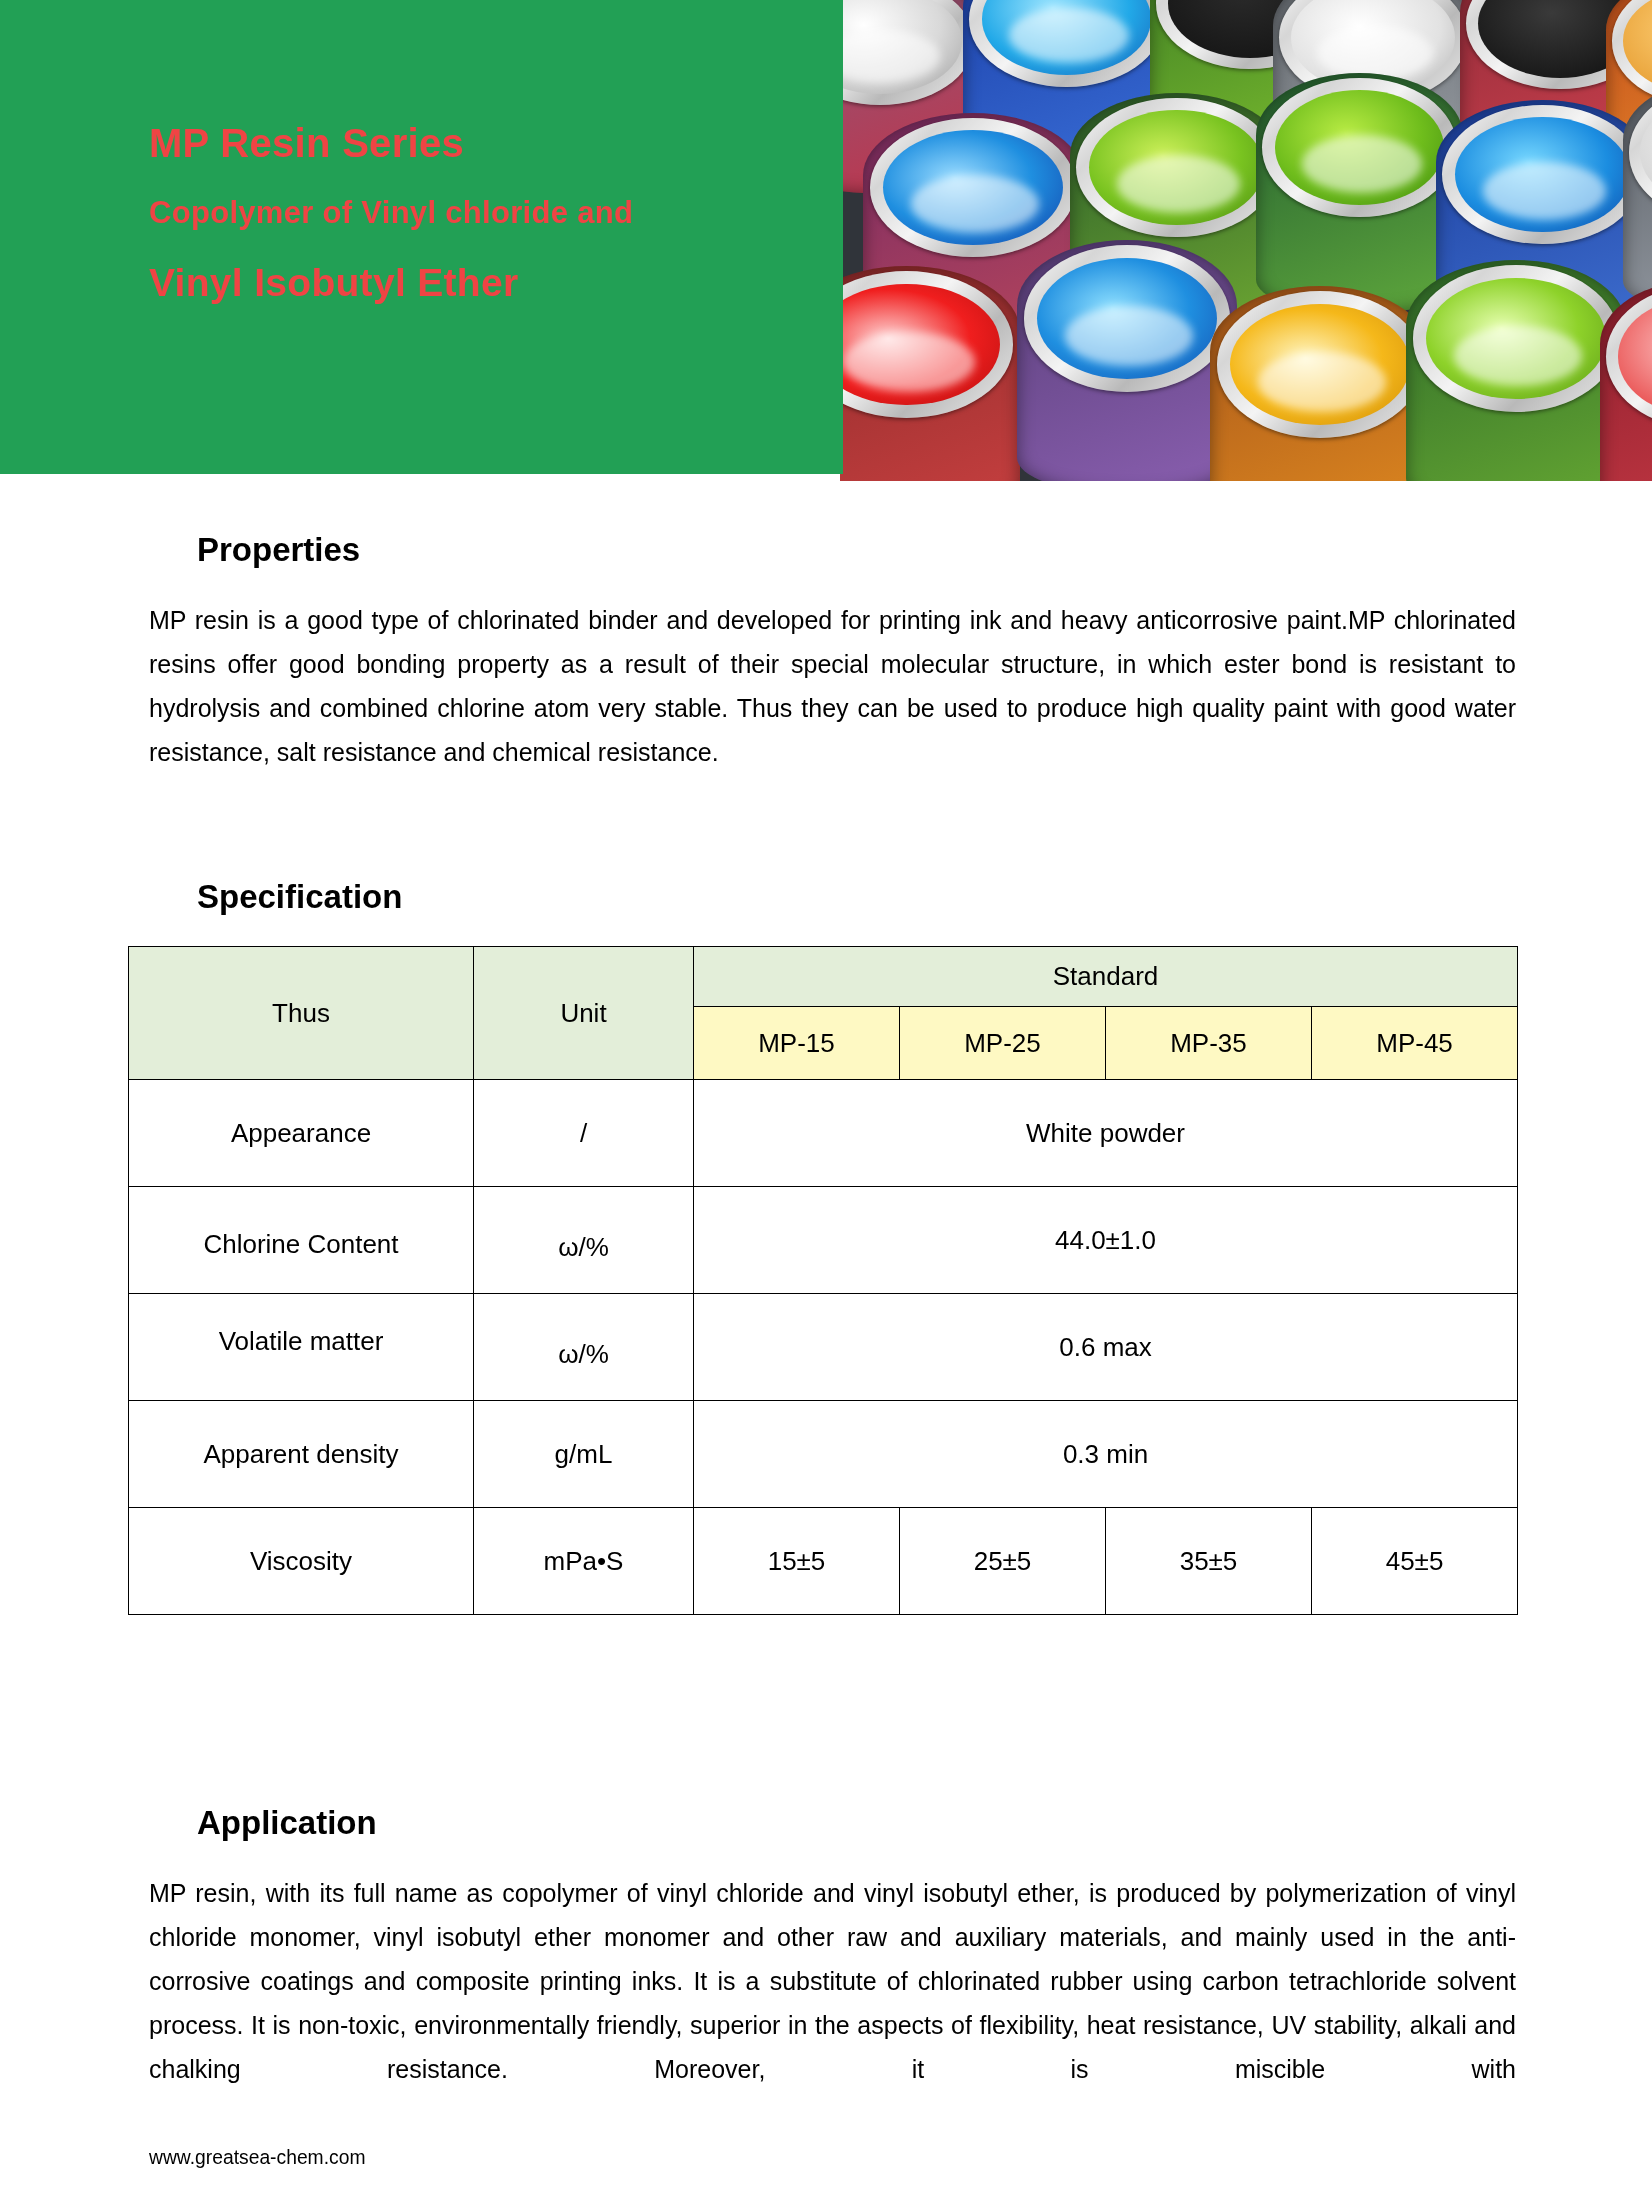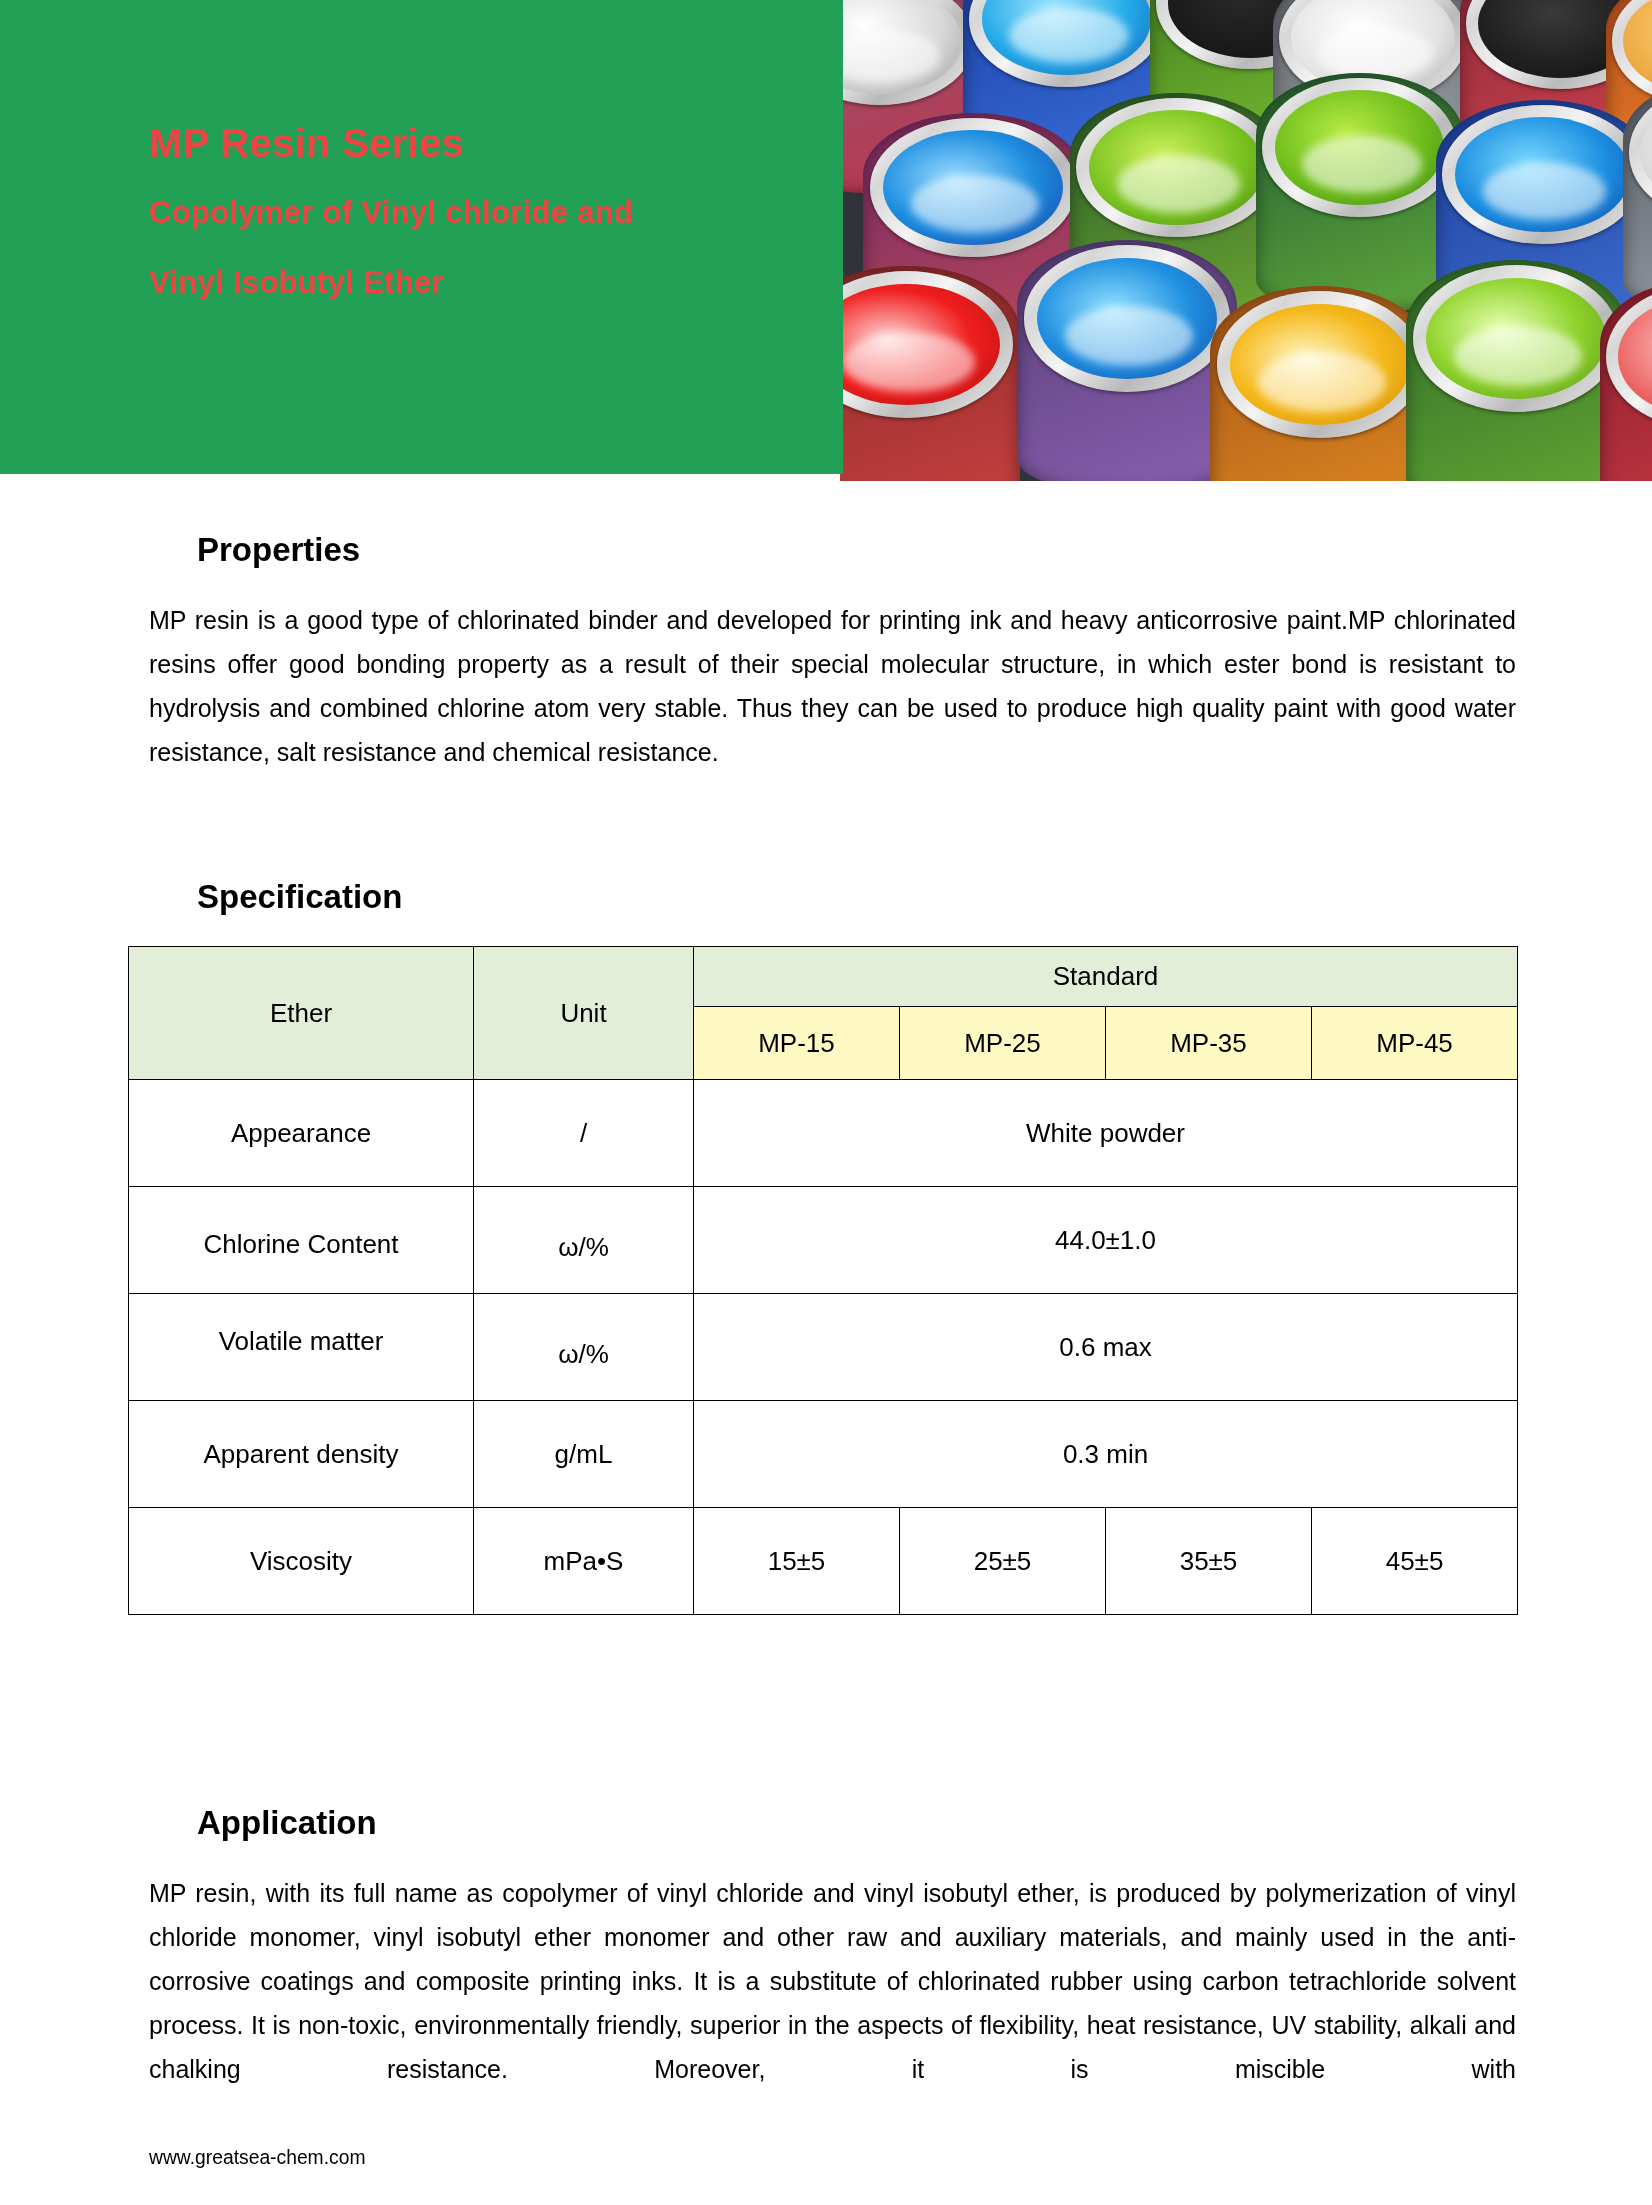--- a/index.html
+++ b/index.html
@@ -54,21 +54,21 @@
     font-size: 40px;
     line-height: 41px;
     margin-bottom: 32px;
   }
   #hdr-sub1 {
     font-size: 31px;
     line-height: 33px;
     margin-bottom: 37px;
   }
   #hdr-sub2 {
-    font-size: 31px;
+    font-size: 39px;
     line-height: 33px;
   }
 
   
   .can {
     position: absolute;
     border-radius: 50% 50% 46% 46% / 26% 26% 14% 14%;
     box-shadow: inset 0 0 17.3px rgba(0,0,0,0.45);
   }
   .can .rim {
@@ -287,21 +287,21 @@
   <colgroup>
     <col class="col-item">
     <col class="col-unit">
     <col class="col-mp">
     <col class="col-mp">
     <col class="col-mp">
     <col class="col-mp">
   </colgroup>
   <thead>
     <tr>
-      <th class="hdr-cell" rowspan="2">Ether</th>
+      <th class="hdr-cell" rowspan="2">Thus</th>
       <th class="hdr-cell" rowspan="2">Unit</th>
       <th class="hdr-cell" colspan="4" style="height:59px;">Standard</th>
     </tr>
     <tr>
       <th class="hdr-model" style="height:72px;">MP-15</th>
       <th class="hdr-model">MP-25</th>
       <th class="hdr-model">MP-35</th>
       <th class="hdr-model">MP-45</th>
     </tr>
   </thead>

